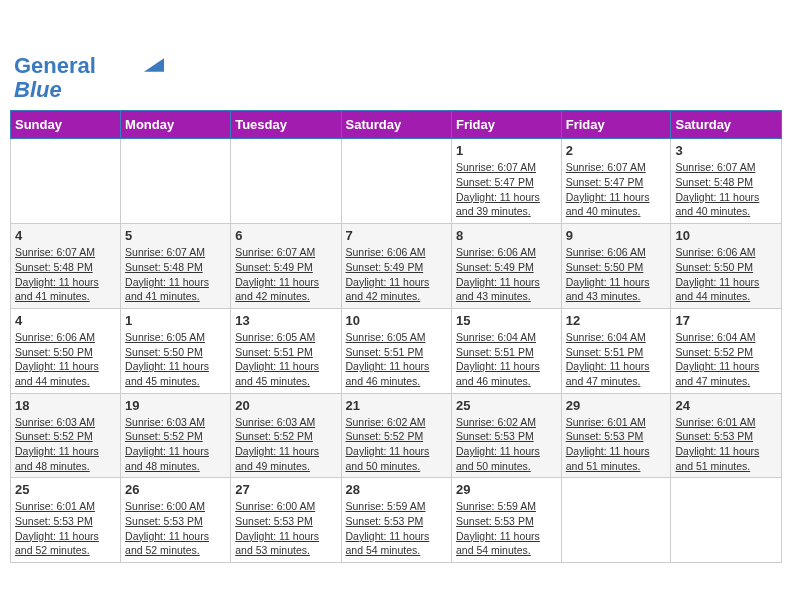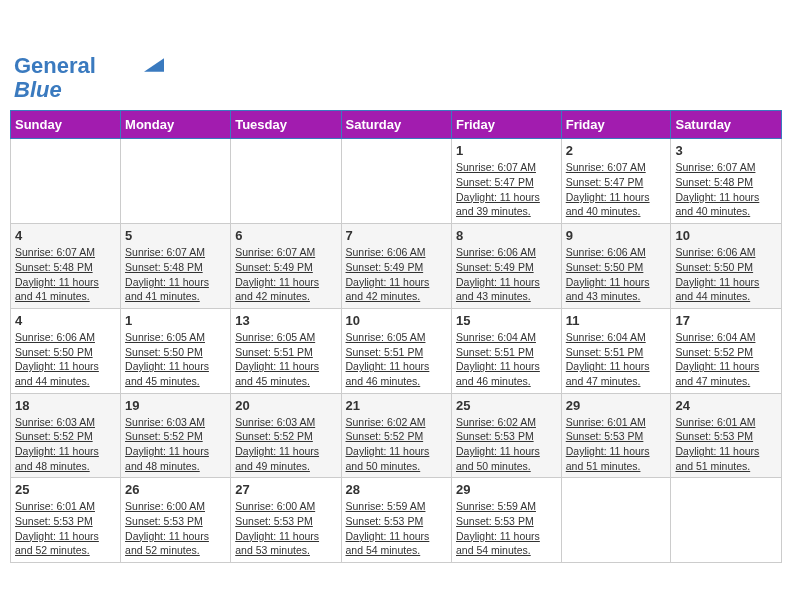--- a/index.html
+++ b/index.html
@@ -231,21 +231,21 @@
 and 46 minutes.</div>
         </td>
         <td>
           <div class="day-number">15</div>
           <div class="day-info" style="white-space: pre-line;">Sunrise: 6:04 AM
 Sunset: 5:51 PM
 Daylight: 11 hours
 and 46 minutes.</div>
         </td>
         <td>
-          <div class="day-number">11</div>
+          <div class="day-number">12</div>
           <div class="day-info" style="white-space: pre-line;">Sunrise: 6:04 AM
 Sunset: 5:51 PM
 Daylight: 11 hours
 and 47 minutes.</div>
         </td>
         <td>
           <div class="day-number">17</div>
           <div class="day-info" style="white-space: pre-line;">Sunrise: 6:04 AM
 Sunset: 5:52 PM
 Daylight: 11 hours

